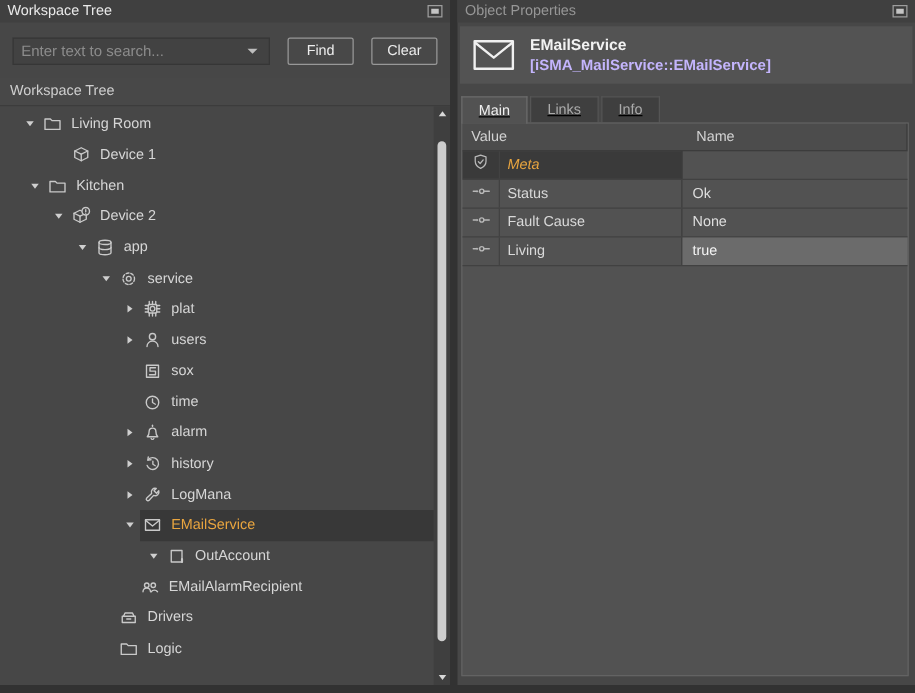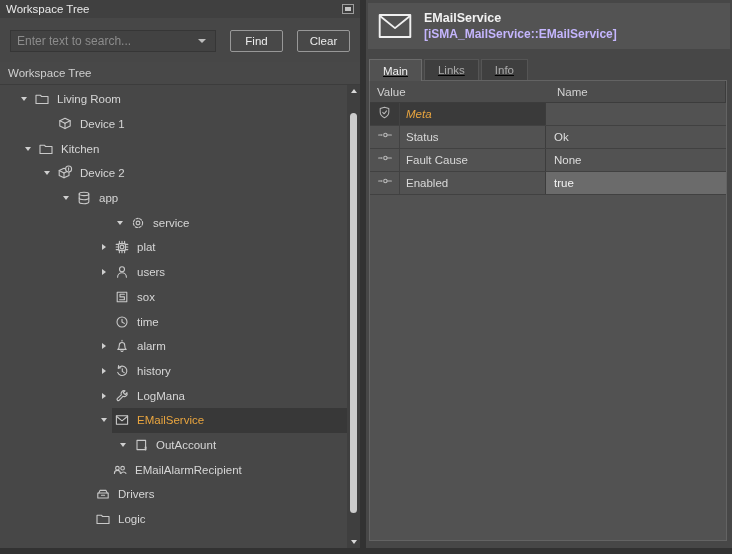--- a/index.html
+++ b/index.html
@@ -167,21 +167,21 @@
               <span class="ticon">
                 <svg width="16" height="16" viewBox="0 0 16 16" fill="none" stroke="#c9c9c9" stroke-width="1.1" stroke-linecap="round" stroke-linejoin="round">
                   <ellipse cx="8" cy="3.9" rx="4.8" ry="1.7"></ellipse>
                   <path d="M3.2 3.9 V12.1 a4.8 1.7 0 0 0 9.6 0 V3.9"></path>
                   <path d="M3.2 8 a4.8 1.7 0 0 0 9.6 0"></path>
                 </svg>
               </span>
               <span class="tlabel">app</span>
             </span>
           </div>
-          <div class="titem" style="padding-left: 112px;">
+          <div class="titem" style="padding-left: 77px;">
             <span class="arrow expanded"></span>
             <span class="thl">
               <span class="ticon">
                 <svg width="16" height="16" viewBox="0 0 16 16" fill="none" stroke="#c9c9c9" stroke-width="1.1" stroke-linecap="round" stroke-linejoin="round">
                   <circle cx="8" cy="8" r="4.6" stroke-dasharray="2.3 1.5"></circle>
                   <circle cx="8" cy="8" r="1.9"></circle>
                 </svg>
               </span>
               <span class="tlabel">service</span>
             </span>
@@ -337,20 +337,26 @@
         </div>
       <div class="vscroll">
         <div class="sb-up"></div>
         <div class="sb-thumb"></div>
         <div class="sb-down"></div>
       </div>
     </div>
   </div>
 
   <div class="panel right">
+    <div class="titlebar">
+      <span class="title dim">Object Properties</span>
+      <span class="float-icon">
+          <span class="inner"></span>
+        </span>
+    </div>
 
     <div class="obj-header">
       <span class="obj-icon">
         <svg width="34" height="26" viewBox="0 0 16 12" fill="none" stroke="#f0f0f0" stroke-width="0.9" stroke-linejoin="round">
           <rect x="0.8" y="0.8" width="14.4" height="10.4"></rect>
           <path d="M0.8 1.2 L8 7 L15.2 1.2"></path>
         </svg>
       </span>
       <div class="obj-meta">
         <div class="obj-name">EMailService</div>
@@ -412,20 +418,20 @@
           <div class="prow">
             <div class="pname">
               <span class="pgutter">
                 <span class="picon"><svg width="16" height="16" viewBox="0 0 16 16" fill="none" stroke="#b8b8b8" stroke-width="1.1" stroke-linecap="round">
                     <line x1="1.6" y1="8" x2="4.4" y2="8"></line>
                     <path d="M4.4 6.9 L5.9 8 L4.4 9.1 Z" fill="#b8b8b8" stroke="none"></path>
                     <circle cx="8.4" cy="8" r="1.7"></circle>
                     <line x1="10.1" y1="8" x2="14.4" y2="8"></line>
                   </svg></span>
               </span>
-              <span class="plabel">Enabled</span>
+              <span class="plabel">Living</span>
             </div>
             <div class="pvalue editable">true</div>
           </div>
         </div>
     </div>
   </div>
 </div>
 
 </body></html>

